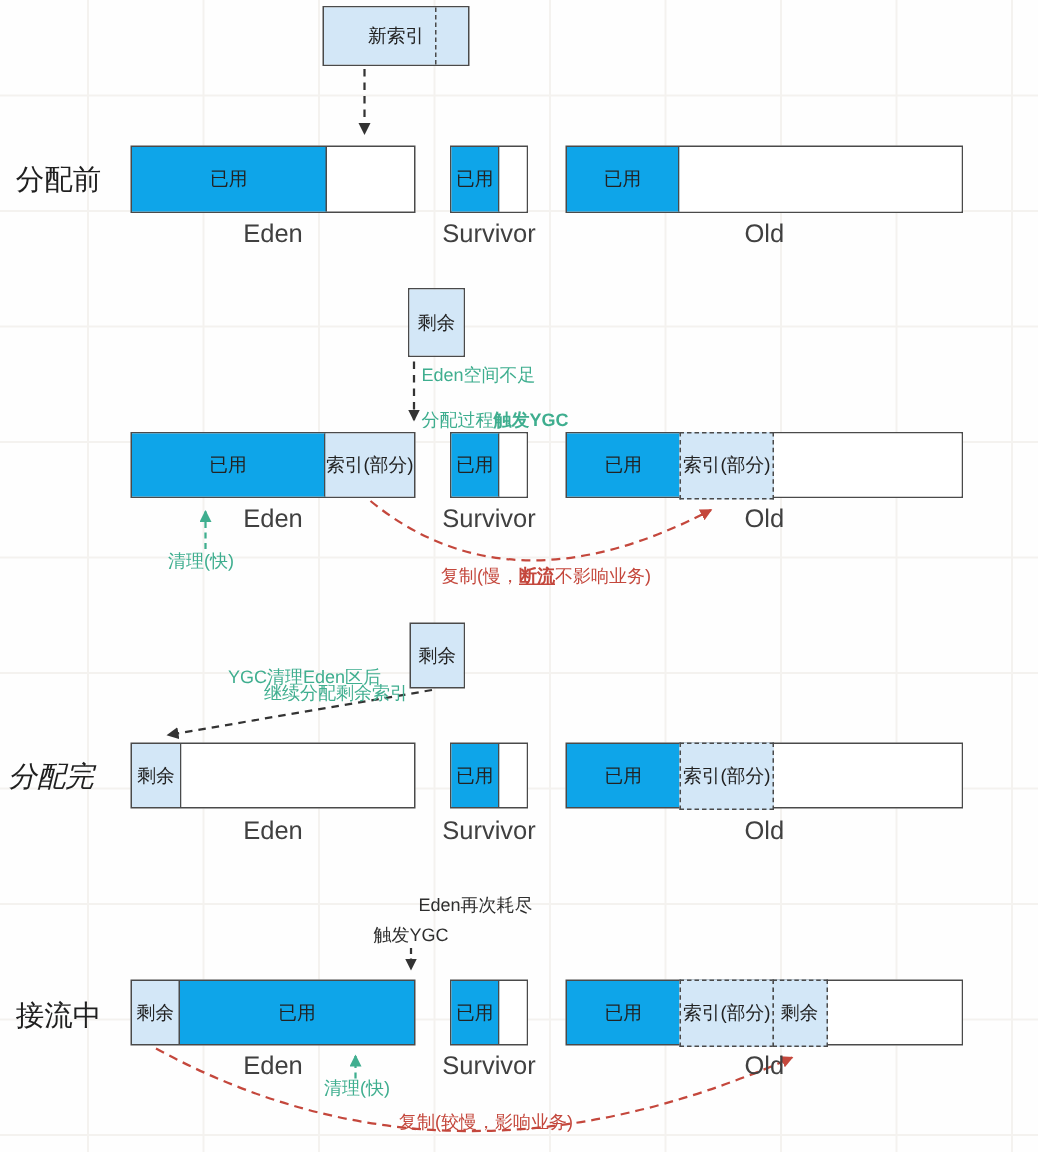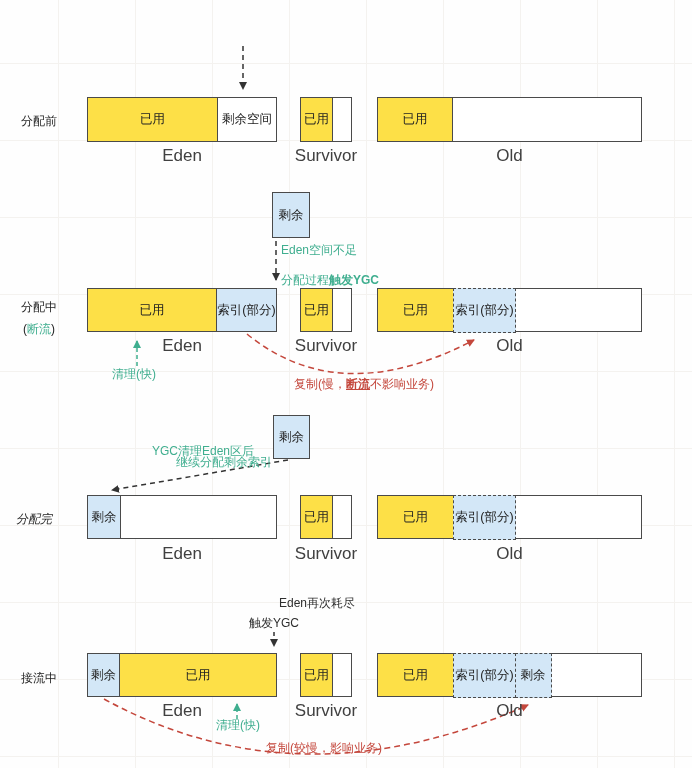--- a/index.html
+++ b/index.html
@@ -7,28 +7,28 @@
   #canvas{
     position:relative;width:692px;height:768px;overflow:hidden;background:#fefefe;
     background-image:linear-gradient(#f4f2ef 1px,transparent 1px),
                      linear-gradient(90deg,#f4f2ef 1px,transparent 1px);
     background-size:77px 77px;background-position:-19px -14px;
   }
   .box{position:absolute;display:flex;align-items:stretch;border:1.5px solid #4a4a4a;
        background:#ffffff;box-sizing:border-box;}
   .seg{display:flex;align-items:center;justify-content:center;font-size:12.5px;
        color:#222;box-sizing:border-box;white-space:nowrap;}
-  .seg.gray{background:#fde047;}
+  .seg.gray{background:#0ea5e9;}
   .seg.blue{background:#d3e7f7;}
   .seg.white{background:#ffffff;}
   .seg.bdr{border-right:1.5px solid #4a4a4a;}
   .seg.dashed{border:1.5px dashed #4a4a4a;margin:-1.5px 0;}
   .seg.dashed + .seg.dashed{margin-left:-1.5px;}
   .seg.grow{flex:1;}
-  .stage{position:absolute;font-size:12px;color:#1f1f1f;text-align:center;line-height:22px;}
+  .stage{position:absolute;font-size:19px;color:#1f1f1f;text-align:center;line-height:22px;}
   .zone-label{position:absolute;font-size:17px;color:#404040;text-align:center;}
   .note{position:absolute;font-size:12px;white-space:nowrap;line-height:1.2;}
   .note.teal{color:#3fae8f;}
   .note.red{color:#c4473c;}
   .note.black{color:#2e2e2e;text-align:center;}
   .teal-text{color:#3fae8f;}
   .em-underline{font-weight:bold;text-decoration:underline;}
   .bold{font-weight:bold;}
   #arrows{position:absolute;left:0;top:0;pointer-events:none;}
   .divider-dashed{position:absolute;top:0;bottom:0;border-left:1.5px dashed #4a4a4a;}
@@ -61,49 +61,48 @@
 
     <path d="M288,460 L112,490" stroke="#333" stroke-width="1.5" stroke-dasharray="5 4" fill="none" marker-end="url(#ah-black)"></path>
 
     <path d="M274,632 L274,646" stroke="#333" stroke-width="1.5" stroke-dasharray="4 3" fill="none" marker-end="url(#ah-black)"></path>
 
     <path d="M237,719 L237,704" stroke="#3fae8f" stroke-width="1.5" stroke-dasharray="4 3" fill="none" marker-end="url(#ah-teal)"></path>
 
     <path d="M104,699 Q300,806 528,705" stroke="#c4473c" stroke-width="1.5" stroke-dasharray="6 4" fill="none" marker-end="url(#ah-red)"></path>
   </svg>
 
+  <div class="box" style="left:215px;top:4px;width:98px;height:40px;background:#d3e7f7;">
+    <div class="seg blue grow">新索引</div>
+    <div class="divider-dashed" style="left:74px;"></div>
+  </div>
 
   <div class="stage" style="left:8px;top:110px;width:62px;">分配前</div>
 
   <div class="box" style="left:87px;top:97px;width:190px;height:45px;">
     <div class="seg gray bdr" style="width:130px;">已用</div>
-    <div class="seg white grow">剩余空间</div>
   </div>
   <div class="box" style="left:300px;top:97px;width:52px;height:45px;">
     <div class="seg gray bdr" style="width:32px;">已用</div>
     <div class="seg white grow"></div>
   </div>
   <div class="box" style="left:377px;top:97px;width:265px;height:45px;">
     <div class="seg gray bdr" style="width:75px;">已用</div>
     <div class="seg white grow"></div>
   </div>
   <div class="zone-label" style="left:87px;top:146px;width:190px;">Eden</div>
   <div class="zone-label" style="left:288px;top:146px;width:76px;">Survivor</div>
   <div class="zone-label" style="left:377px;top:146px;width:265px;">Old</div>
 
   <div class="box" style="left:272px;top:192px;width:38px;height:46px;background:#d3e7f7;">
     <div class="seg blue grow">剩余</div>
   </div>
   <div class="note teal" style="left:281px;top:243px;">Eden空间不足</div>
   <div class="note teal" style="left:281px;top:263px;margin-top:10px;"><span>分配过程</span><span class="bold">触发YGC</span></div>
 
-  <div class="stage" style="left:8px;top:296px;width:62px;">
-    <div>分配中</div>
-    <div><span>(</span><span class="teal-text">断流</span><span>)</span></div>
-  </div>
 
   <div class="box" style="left:87px;top:288px;width:190px;height:44px;">
     <div class="seg gray bdr" style="width:129px;">已用</div>
     <div class="seg blue grow">索引(部分)</div>
   </div>
   <div class="box" style="left:300px;top:288px;width:52px;height:44px;">
     <div class="seg gray bdr" style="width:32px;">已用</div>
     <div class="seg white grow"></div>
   </div>
   <div class="box" style="left:377px;top:288px;width:265px;height:44px;">

